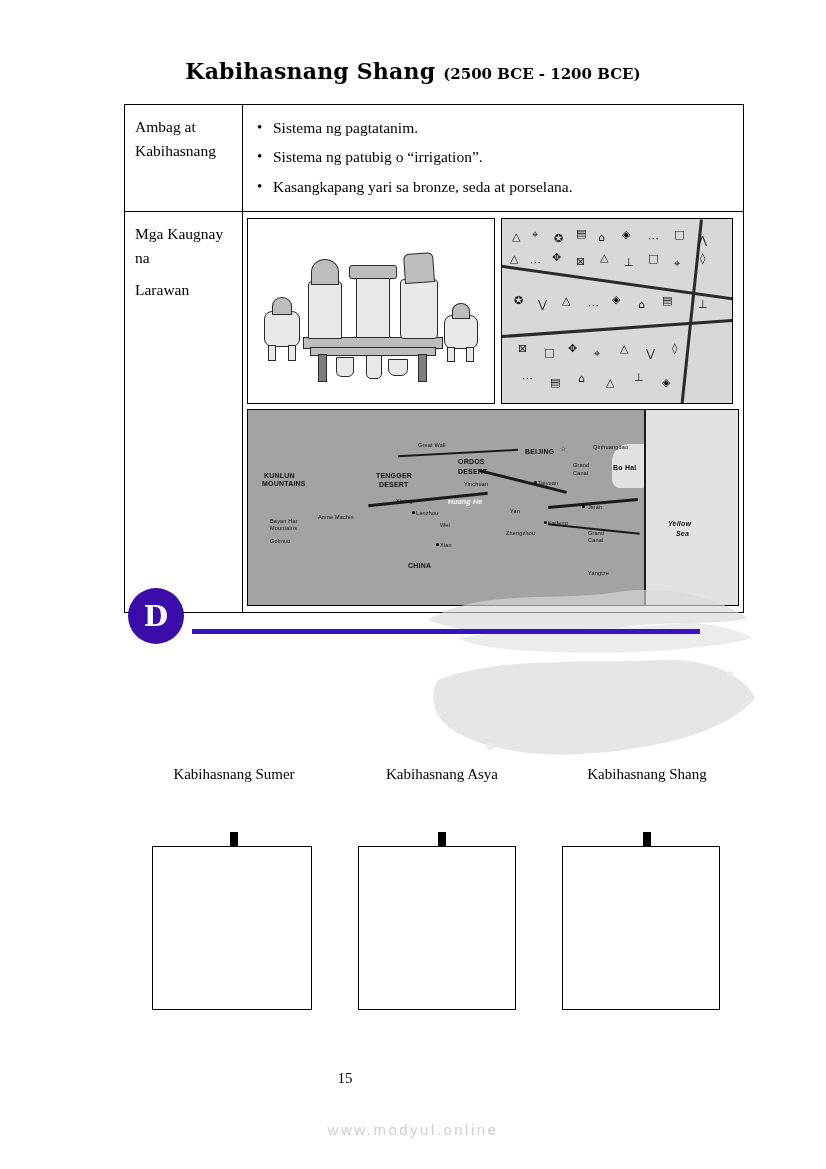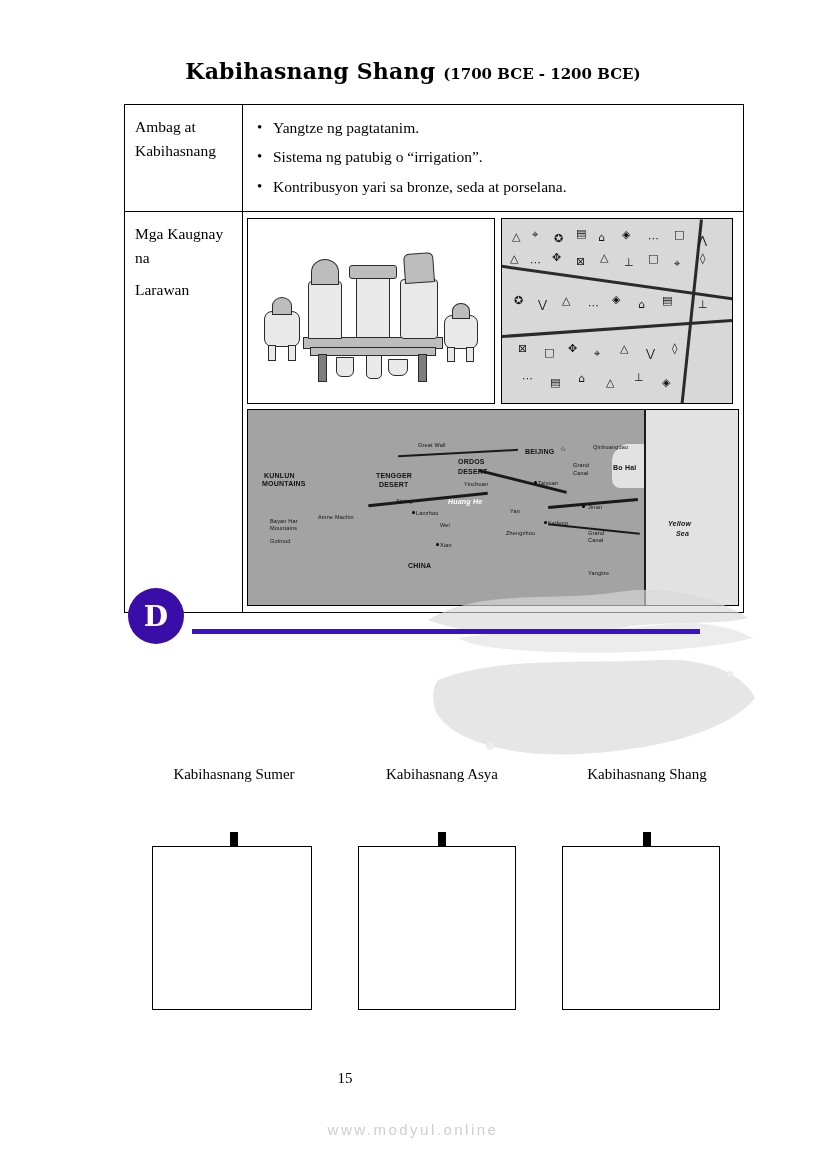--- a/index.html
+++ b/index.html
@@ -314,35 +314,35 @@
     letter-spacing: 2.5px;
     color: #cfcfcf;
   }
 </style>
 </head>
 <body>
 
 <div class="page">
 
   <div class="title-block">
-    <span class="title-main">Kabihasnang Shang </span><span class="title-sub">(1700 BCE - 1200 BCE)</span>
+    <span class="title-main">Kabihasnang Shang </span><span class="title-sub">(2500 BCE - 1200 BCE)</span>
   </div>
 
   <table class="info-table">
     <tbody>
         <tr>
       <td class="label-cell">
         <div>Ambag at</div>
         <div>Kabihasnang</div>
       </td>
       <td class="content-cell">
         <ul class="bullet-list">
-          <li>Yangtze ng pagtatanim.</li>
+          <li>Sistema ng pagtatanim.</li>
           <li>Sistema ng patubig o “irrigation”.</li>
-          <li>Kontribusyon yari sa bronze, seda at porselana.</li>
+          <li>Kasangkapang yari sa bronze, seda at porselana.</li>
         </ul>
       </td>
     </tr>
     <tr>
       <td class="label-cell">
         <div>Mga Kaugnay na</div>
         <div style="height:8px"></div>
         <div>Larawan</div>
       </td>
       <td class="images-cell">

